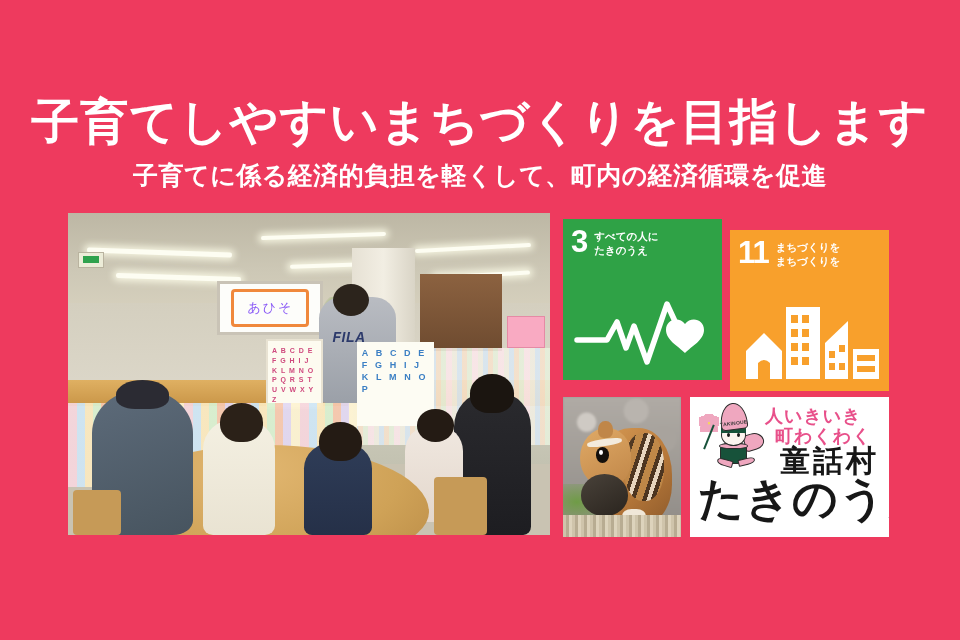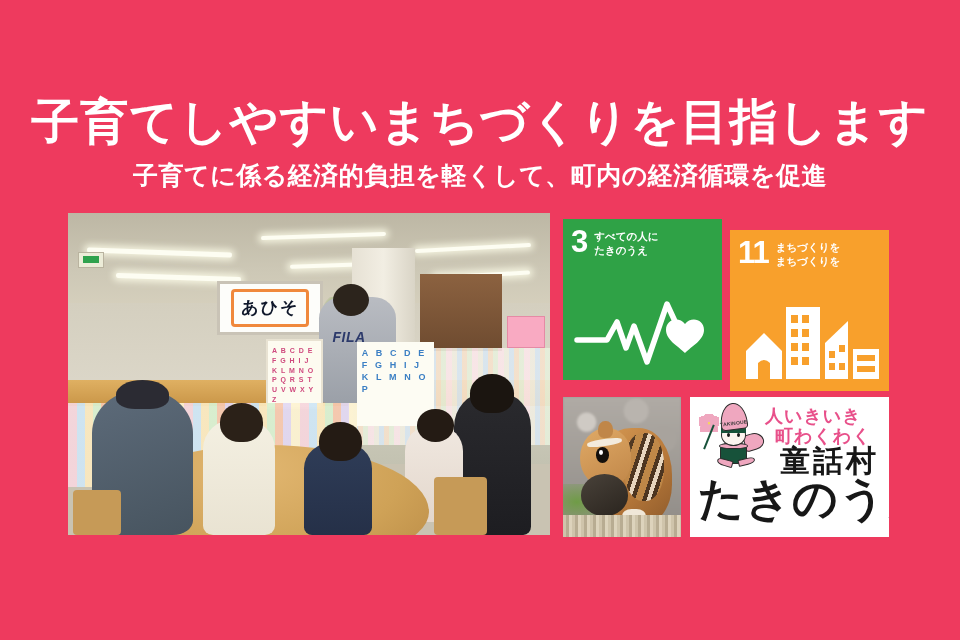--- a/index.html
+++ b/index.html
@@ -45,21 +45,21 @@
     background:radial-gradient(ellipse at 45% 20%,#e2b771,#cfa257 60%,#b98a45);
     border-radius:50% 50% 46% 46% / 55% 55% 45% 45%;
   }
   #lib-signboard {
     left:31%; top:21%; width:22%; height:17%;
     background:#fdfdfa; border:3px solid #c9c3b6;
   }
   #lib-signboard .inner {
     position:absolute; inset:11%; border:3px solid #f0883c; border-radius:4px;
     display:flex; align-items:center; justify-content:center;
-    color:#0f172a; font-size:17px; font-weight:700; letter-spacing:2px;
+    color:#8b5cf6; font-size:13px; font-weight:400; letter-spacing:2px;
   }
   #lib-plant { left:52%; top:26%; width:12%; height:14%;
     background:radial-gradient(circle at 50% 45%,#6fa03f 0 40%,rgba(111,160,63,.15) 70%,transparent 72%); }
   #lib-shelf-band { left:0; top:52%; width:100%; height:8%;
     background:linear-gradient(#dfb062,#c99547); }
   #lib-books-lower {
     left:0; top:59%; width:60%; height:26%;
     background:
       repeating-linear-gradient(90deg,
         #f6d6dd 0 9px,#cfe6f5 9px 17px,#fbe9bf 17px 25px,#d9f0d0 25px 33px,

